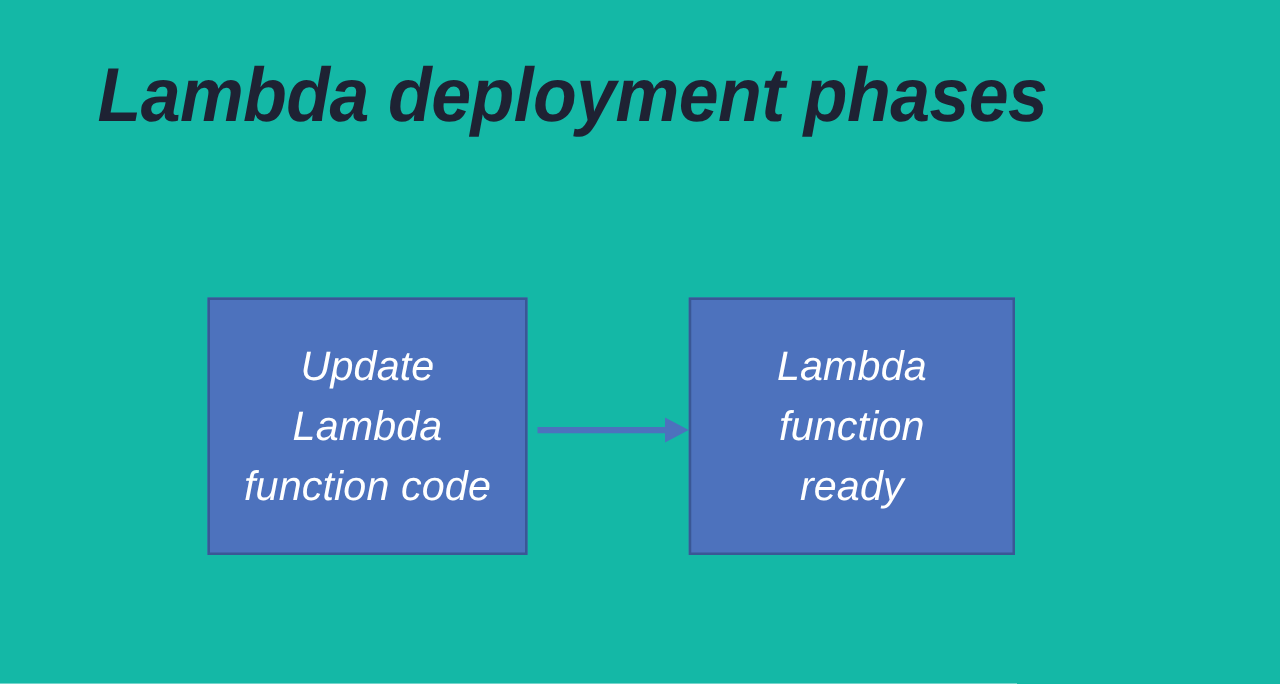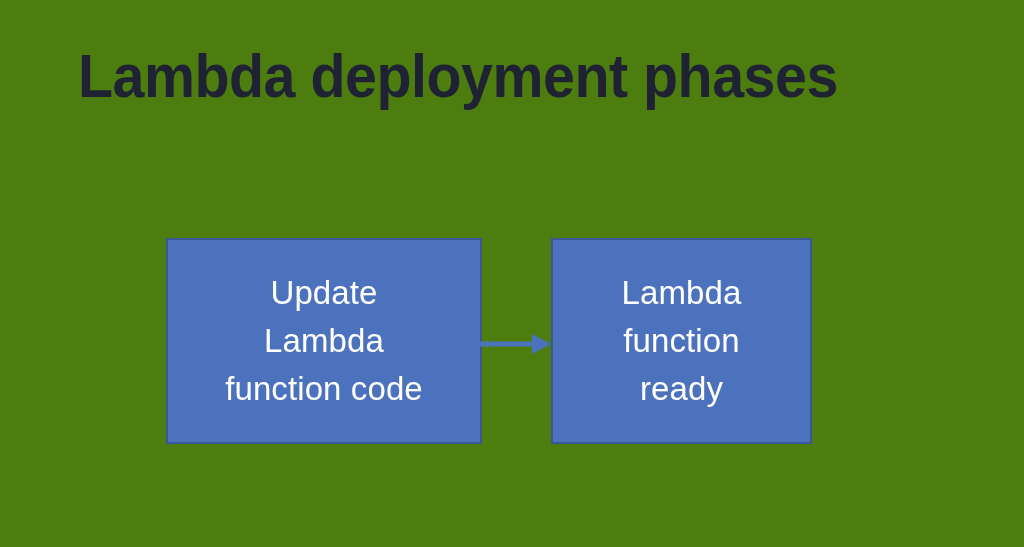--- a/index.html
+++ b/index.html
@@ -8,22 +8,23 @@
     padding: 0;
     background: #ffffff;
   }
   body {
     font-family: "Liberation Sans", "DejaVu Sans", sans-serif;
   }
   #slide {
     position: relative;
     width: 1024px;
     height: 547px;
-    background: #4d7c0f;
+    background: #14b8a6;
     overflow: hidden;
+    font-style: italic;
   }
 
   
   #slide-title {
     position: absolute;
     left: 78px;
     top: 40px;
     width: 880px;
     height: 72px;
     font-size: 61px;
@@ -52,21 +53,21 @@
     font-size: 33px;
     line-height: 48px;
     font-weight: normal;
     white-space: pre-line;
     letter-spacing: 0.1px;
   }
 
   #box-update-code {
     left: 166px;
     top: 238px;
-    width: 316px;
+    width: 256px;
     height: 206px;
   }
   #box-function-ready {
     left: 551px;
     top: 238px;
     width: 261px;
     height: 206px;
   }
 
   

